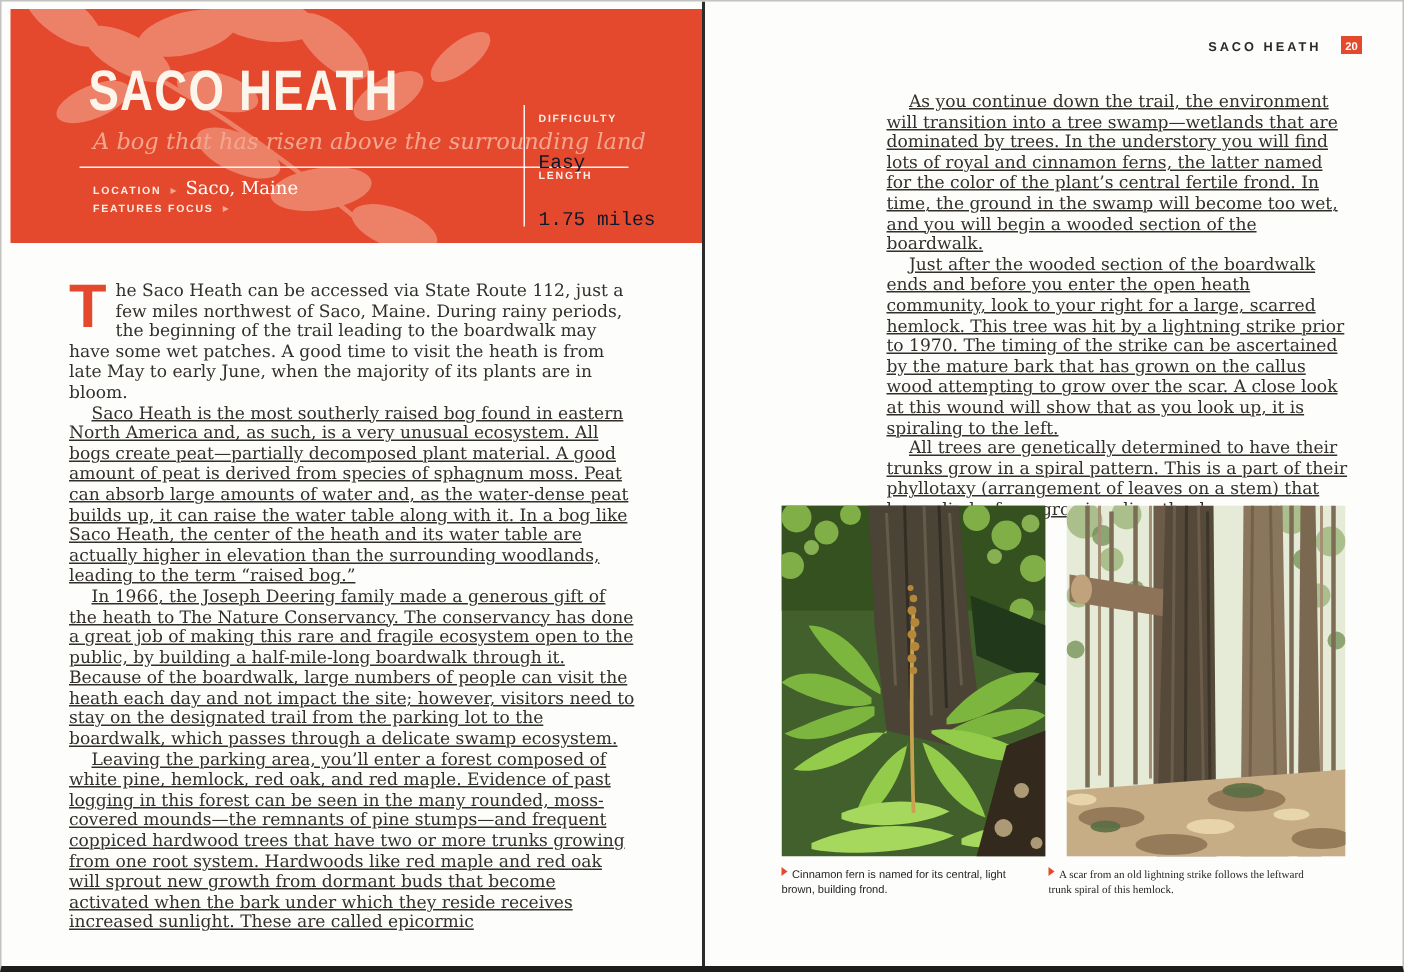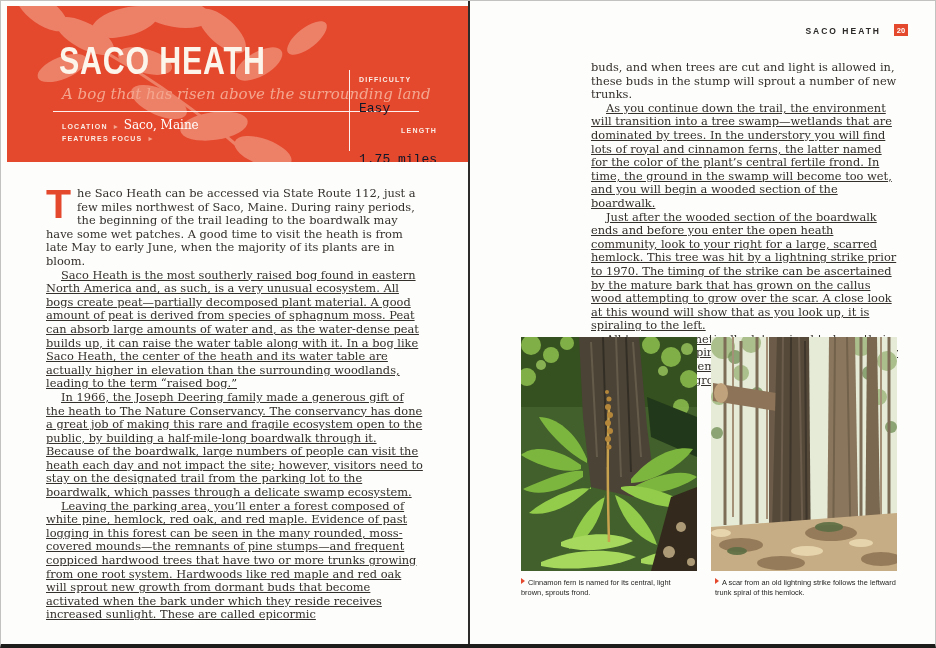--- a/index.html
+++ b/index.html
@@ -28,21 +28,21 @@
   .v-rule { position:absolute; left:342px; top:64px; width:1px; height:81px; background:rgba(255,255,255,.92); }
   .meta-rows { position:absolute; left:55px; top:112px; }
   .meta-row { display:flex; align-items:baseline; gap:6px; height:16px; }
   .meta-label, .stat-label {
     font-family:"Liberation Sans", sans-serif; font-weight:700; font-size:7px;
     letter-spacing:1.2px; color:#FBEDE5;
   }
   .meta-bullet { font-size:8px; color:#F4A68F; font-family:"Liberation Sans", sans-serif; }
   .meta-value { font-family:"DejaVu Serif", serif; font-size:12px; color:#ffffff; white-space:nowrap; }
   .stat { position:absolute; left:352px; }
-  .stat-difficulty { top:70px; } .stat-length { top:121px;text-align:right; }
+  .stat-difficulty { top:70px; } .stat-length { top:108px; }
   .stat-value { font-family:Liberation Mono, monospace; font-size:13px; color:#0f172a; margin-top:18px; }
 
   
   .body-col { position:absolute; color:#332f2b; font-size:11.4px; line-height:13.6px; text-align:left; }
   .body-left  { left:45px;  top:186px; width:377px; }
   .body-right { left:590px; top:60px;  width:310px; }
   .body-col p { margin:0; }
   .body-col p.indent { text-indent:15px;text-decoration:underline; }
   .dropcap {
     float:left; font-family:"Liberation Sans", sans-serif; font-weight:700;
@@ -63,21 +63,21 @@
 
   
   .photo { position:absolute; top:336px; display:block; }
   .photo-1 { left:520px; width:176px; height:234px; }
   .photo-2 { left:710px; width:186px; height:234px; }
   .caption {
     position:absolute; top:577px; font-family:"Liberation Sans", sans-serif;
     font-size:7.4px; line-height:9.6px; color:#1f1f1d;
   }
   .caption-1 { left:520px; width:172px; }
-  .caption-2 { left:714px; width:182px; }
+  .caption-2 { left:698px; width:182px;font-family:Liberation Serif, serif; }
   .caption-marker {
     display:inline-block; width:0; height:0; margin-right:3px;
     border-left:4px solid #E4492E; border-top:3px solid transparent; border-bottom:3px solid transparent;
     vertical-align:1px;
   }
 </style>
 </head>
 <body>
 
 <div class="spread">
@@ -137,21 +137,20 @@
     </div>
   </div>
 
   <div class="gutter"></div>
 
   <div>
     <div class="running-head">SACO HEATH</div>
     <div class="page-badge">20</div>
 
     <div class="body-col body-right">
-      <p>buds, and when trees are cut and light is allowed in, these buds in the stump will sprout a number of new trunks.</p>
       <p class="indent">As you continue down the trail, the environment will transition into a tree swamp—wetlands that are dominated by trees. In the understory you will find lots of royal and cinnamon ferns, the latter named for the color of the plant’s central fertile frond. In time, the ground in the swamp will become too wet, and you will begin a wooded section of the boardwalk.</p>
       <p class="indent">Just after the wooded section of the boardwalk ends and before you enter the open heath community, look to your right for a large, scarred hemlock. This tree was hit by a lightning strike prior to 1970. The timing of the strike can be ascertained by the mature bark that has grown on the callus wood attempting to grow over the scar. A close look at this wound will show that as you look up, it is spiraling to the left.</p>
       <p class="indent">All trees are genetically determined to have their trunks grow in a spiral pattern. This is a part of their phyllotaxy (arrangement of leaves on a stem) that keeps limbs from growing directly above one</p>
     </div>
 
     <svg class="photo photo-1" viewBox="0 0 176 234" preserveAspectRatio="none">
       <rect width="176" height="234" fill="#41602b"></rect>
       <rect y="0" width="176" height="70" fill="#35511f"></rect>
       <g fill="#8fc04f" opacity="0.85">
         <circle cx="10" cy="8" r="10"></circle>
@@ -278,20 +277,20 @@
           <ellipse cx="26" cy="214" rx="10" ry="4"></ellipse>
       </g>
       <g fill="#ead9b2" opacity="0.9">
         <ellipse cx="96" cy="214" rx="16" ry="5"></ellipse>
           <ellipse cx="150" cy="206" rx="12" ry="4"></ellipse>
         <ellipse cx="10" cy="196" rx="10" ry="4"></ellipse>
       </g>
     </svg>
 
     <div class="caption caption-1">
-      <span class="caption-marker"></span><span>Cinnamon fern is named for its central, light brown, sprouts frond.</span>
+      <span class="caption-marker"></span><span>Cinnamon fern is named for its central, light brown, building frond.</span>
     </div>
     <div class="caption caption-2">
       <span class="caption-marker"></span><span>A scar from an old lightning strike follows the leftward trunk spiral of this hemlock.</span>
     </div>
   </div>
 
 </div>
 
 </body></html>

